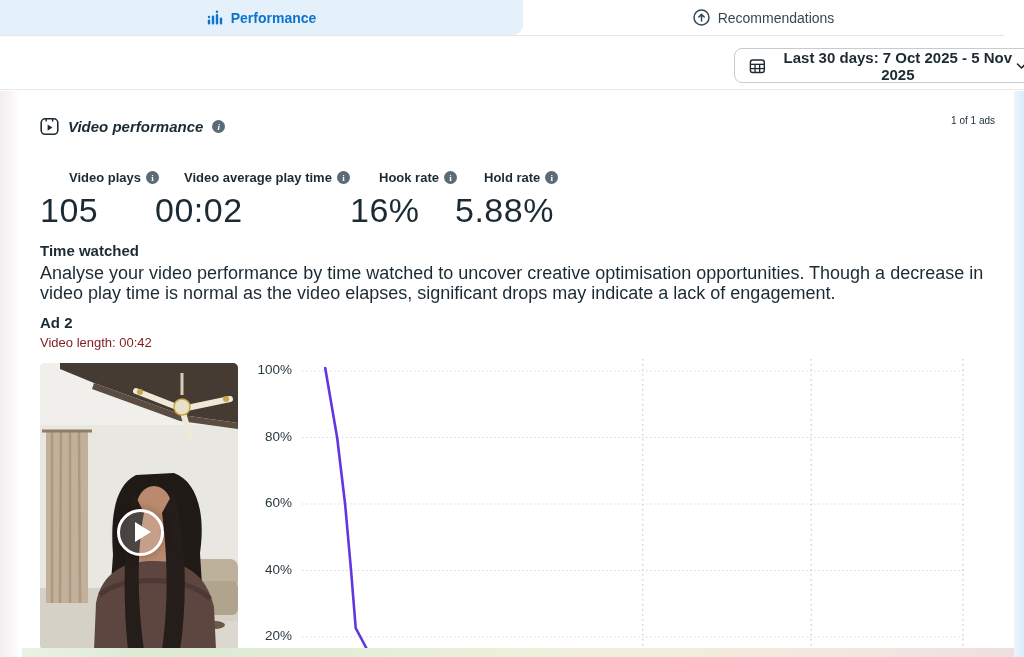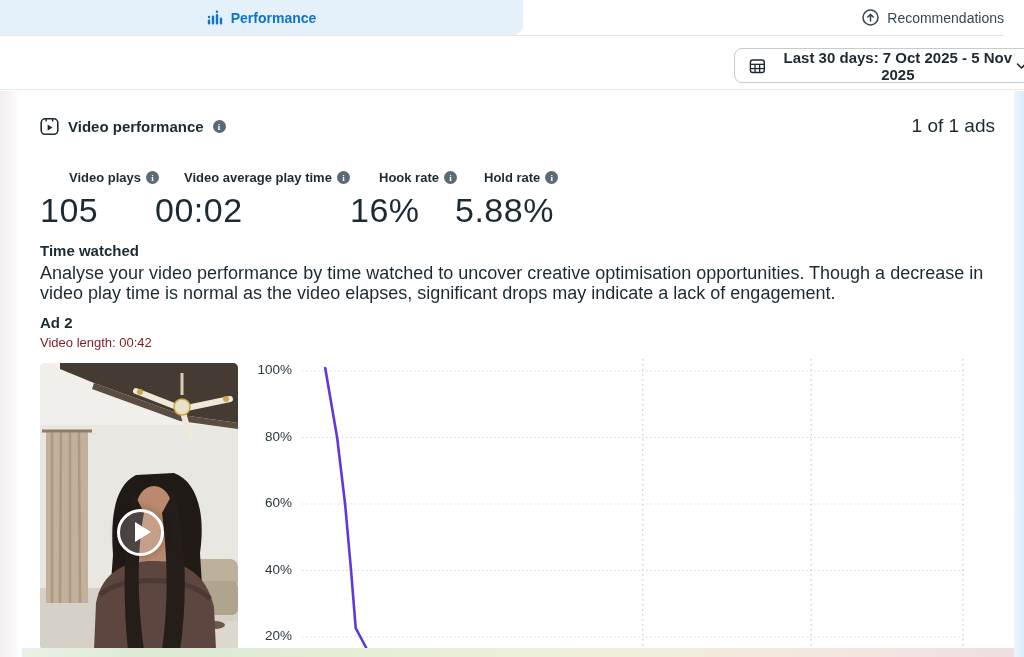--- a/index.html
+++ b/index.html
@@ -5,39 +5,39 @@
   * { margin:0; padding:0; box-sizing:border-box; }
   html,body { background:#fff; }
   .screen {
     position:relative; width:1024px; height:657px; overflow:hidden;
     font-family:"Liberation Sans", sans-serif; color:#1c2b33; background:#fff;
   }
   
   .tabbar { position:absolute; left:0; top:0; width:1004px; height:36px; border-bottom:1px solid #e4e6e8; display:flex; }
   .tab { display:flex; align-items:center; justify-content:center; gap:8px; font-size:14px; cursor:pointer; }
   .tab-performance { width:523px; background:#e4f0fa; border-bottom-right-radius:10px; color:#0d74ce; font-weight:700; }
-  .tab-recommendations { flex:1; background:#fff; color:#344854; font-weight:500;justify-content:flex-end; }
+  .tab-recommendations { flex:1; background:#fff; color:#344854; font-weight:500; }
   
   .toolbar { position:absolute; left:0; top:37px; width:1024px; height:53px; background:#fff; border-bottom:1px solid #ebe9e8; }
   .date-btn {
     position:absolute; left:734px; top:11px; width:306px; height:35px;
     background:#fff; border:1px solid #c6cbcf; border-radius:8px;
     display:flex; align-items:center; gap:9px; padding:0 18px 0 14px;
     font-family:"Liberation Sans", sans-serif; font-size:15px; font-weight:600; color:#1c2b33; cursor:pointer;
   }
   .date-btn .chev { position:absolute; right:12px; top:13px; }
   
   .left-gutter { position:absolute; left:0; top:91px; width:20px; height:566px;
     background:linear-gradient(90deg,#f4eef2 0%,#f8f3f5 45%,#ffffff 100%); }
   .right-edge { position:absolute; left:1014px; top:91px; width:10px; height:566px;
     background:linear-gradient(90deg,#eef5fc 0%,#d9ebfa 100%); }
   
-  .vp-header { position:absolute; left:40px; top:117px; display:flex; align-items:center; gap:9px; }
+  .vp-header { position:absolute; left:40px; top:117px; display:flex; align-items:center; gap:9px;font-style:italic; }
   .vp-title { font-size:15px; font-weight:700; }
-  .ads-counter { position:absolute; right:29px; top:115px; font-size:19px; color:#1c2b33; }
+  .ads-counter { position:absolute; right:29px; top:115px; font-size:10px; color:#1c2b33; }
   .vp-subtitle { position:absolute; left:40px; top:139px; font-size:14px; color:#1c2b33; }
   
   .metric { position:absolute; top:170px; }
   .metric .label-row { display:flex; align-items:center; gap:5px; font-size:13px; font-weight:700;margin-left:29px; }
   .metric .value { margin-top:6px; font-size:34px; font-weight:300; letter-spacing:0.5px; color:#1c2b33; }
   .m0 { left:40px; } .m1 { left:155px; } .m2 { left:350px; } .m3 { left:455px; }
   .info-dot {
     display:inline-flex; align-items:center; justify-content:center;
     width:13px; height:13px; border-radius:50%; background:#5a6b75; color:#fff;
     font-size:9px; font-weight:700; font-family:"Liberation Serif", serif; flex:none;

